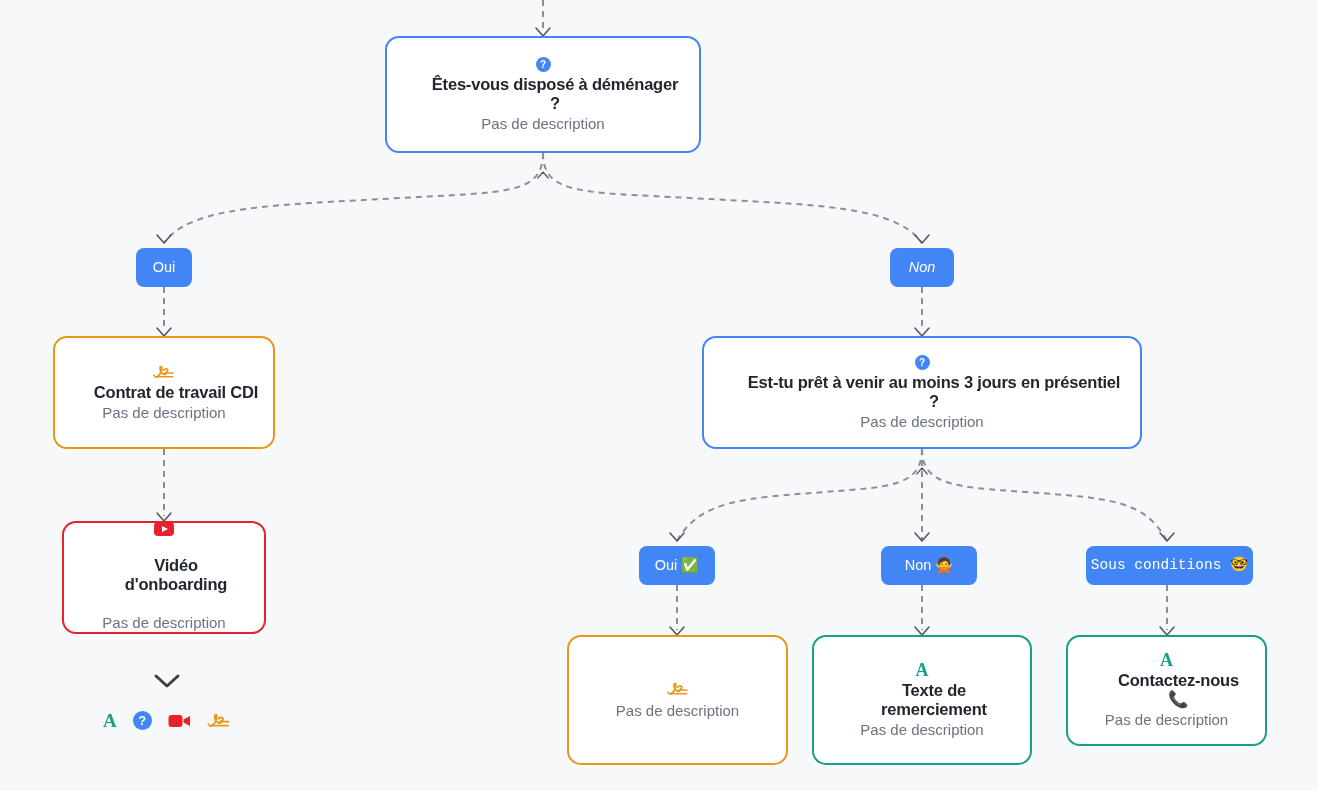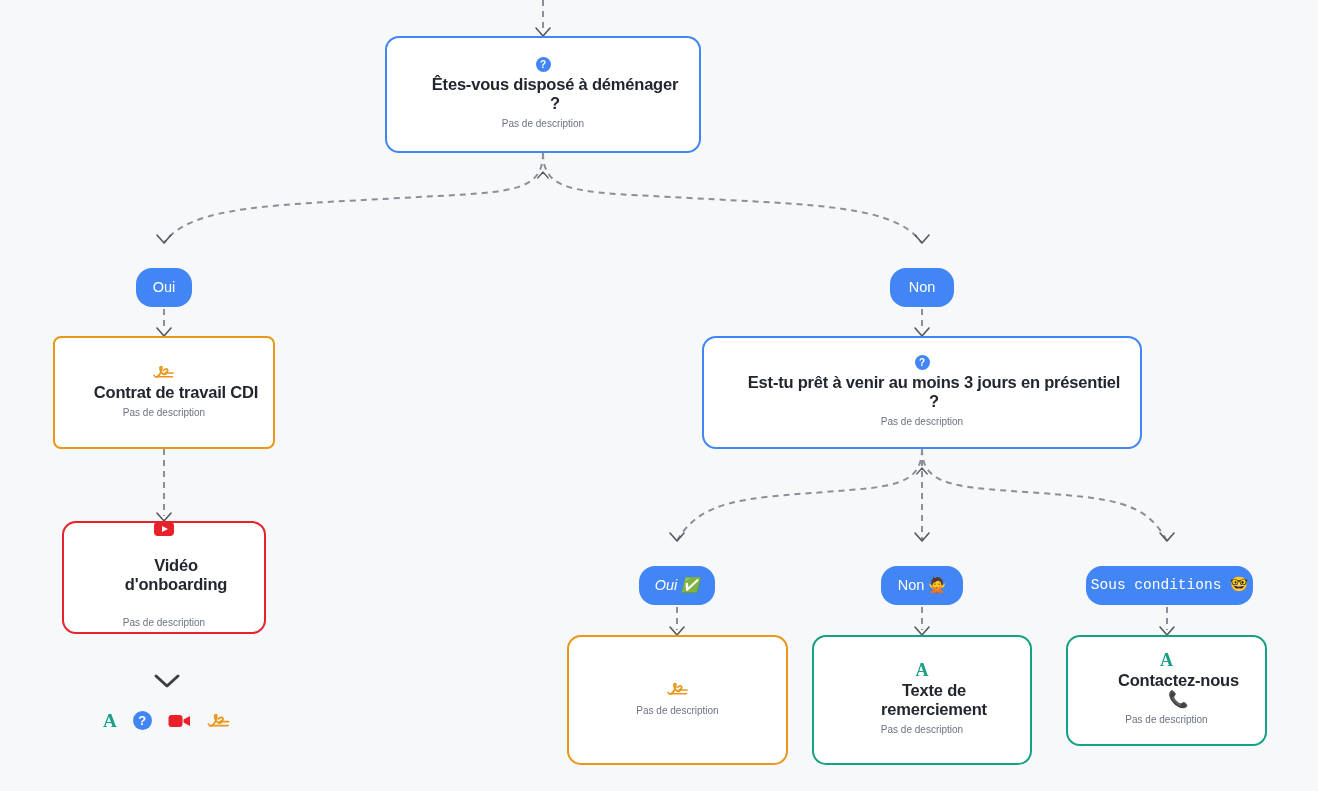--- a/index.html
+++ b/index.html
@@ -53,21 +53,21 @@
   }
   .node .node-title {
     font-size: 16.5px;
     font-weight: bold;
     color: #22272f;
     line-height: 19px;
     letter-spacing: -0.2px;
     padding-left: 24px;
   }
   .node .node-desc {
-    font-size: 10px;
+    font-size: 15px;
     color: #6b7280;
     line-height: 20px;
     margin-top: 1px;
   }
   .node.border-blue   { border-color: #4285f4; }
   .node.border-orange { border-color: #e8971a; }
   .node.border-red    { border-color: #e8212b; gap: 18px; }
   .node.border-green  { border-color: #16a085; }
 
   
@@ -110,30 +110,29 @@
   }
   
   .icon-signature svg { display: block; }
 
   
   .edge-label {
     position: absolute;
     box-sizing: border-box;
     background: #4285f4;
     color: #ffffff;
-    border-radius: 16px;
+    border-radius: 8px;
     font-size: 14.5px;
     line-height: 1;
     height: 39px;
     display: flex;
     align-items: center;
     justify-content: center;
     padding: 0 22px;
     white-space: nowrap;
-    margin-top: 20px;
   }
 
   
   .legend {
     position: absolute;
     display: flex;
     flex-direction: column;
     align-items: center;
   }
   .legend-chevron {
@@ -212,21 +211,21 @@
   </svg>
 
   <div class="node border-blue" style="left:385px; top:36px; width:316px; height:117px;">
     <span class="node-icon">
       <span class="icon-question">?</span>
     </span>
     <div class="node-title">Êtes-vous disposé à déménager ?</div>
     <div class="node-desc">Pas de description</div>
   </div>
 
-  <div class="node border-orange" style="left:53px; top:336px; width:222px; height:113px;border-radius:8px;">
+  <div class="node border-orange" style="left:53px; top:336px; width:222px; height:113px;">
     <span class="node-icon icon-signature">
       <svg width="22" height="16" viewBox="0 0 22 16">
         <path d="M3 13 C5 13 6 12 7.5 9 C9 6 9.5 2.5 8 2.5 C6.5 2.5 6.5 6 8.5 8.5 C10 10.5 12 11 13 10" fill="none" stroke="#e8971a" stroke-width="1.7" stroke-linecap="round"></path>
         <path d="M10.5 6.5 C12 5 13.5 4.5 14.5 5.5 C15.5 6.5 14 8 12.5 9 L20 9" fill="none" stroke="#e8971a" stroke-width="1.7" stroke-linecap="round"></path>
         <path d="M2 12.8 L19.5 12.8" fill="none" stroke="#e8971a" stroke-width="1.6" stroke-linecap="round"></path>
         <circle cx="1.1" cy="11.5" r="0.9" fill="#e8971a"></circle>
       </svg>
     </span>
     <div class="node-title">Contrat de travail CDI</div>
     <div class="node-desc">Pas de description</div>
@@ -270,23 +269,23 @@
 
   <div class="node border-green" style="left:1066px; top:635px; width:201px; height:111px;">
     <span class="node-icon">
       <span class="icon-textA">A</span>
     </span>
     <div class="node-title">Contactez-nous 📞</div>
     <div class="node-desc">Pas de description</div>
   </div>
 
   <div class="edge-label" style="left:136px; top:248px; width:56px;">Oui</div>
-  <div class="edge-label" style="left:890px; top:248px; width:64px;">Non</div>
-  <div class="edge-label" style="left:639px; top:546px; width:76px;font-style:italic;">Oui ✅</div>
-  <div class="edge-label" style="left:881px; top:546px; width:82px;text-align:center;">Non 🙅</div>
+  <div class="edge-label" style="left:890px; top:248px; width:64px;font-style:italic;">Non</div>
+  <div class="edge-label" style="left:639px; top:546px; width:76px;">Oui ✅</div>
+  <div class="edge-label" style="left:881px; top:546px; width:96px;text-align:center;">Non 🙅</div>
   <div class="edge-label" style="left:1086px; top:546px; width:167px;font-family:Liberation Mono, monospace;">Sous conditions 🤓</div>
 
   <div class="legend" style="left:103px; top:673px;">
     <span class="legend-chevron">
       <svg width="28" height="16" viewBox="0 0 28 16">
         <path d="M3 3 L14 13 L25 3" fill="none" stroke="#3c4043" stroke-width="3" stroke-linecap="round" stroke-linejoin="round"></path>
       </svg>
     </span>
     <div class="legend-icons">
       <span>

